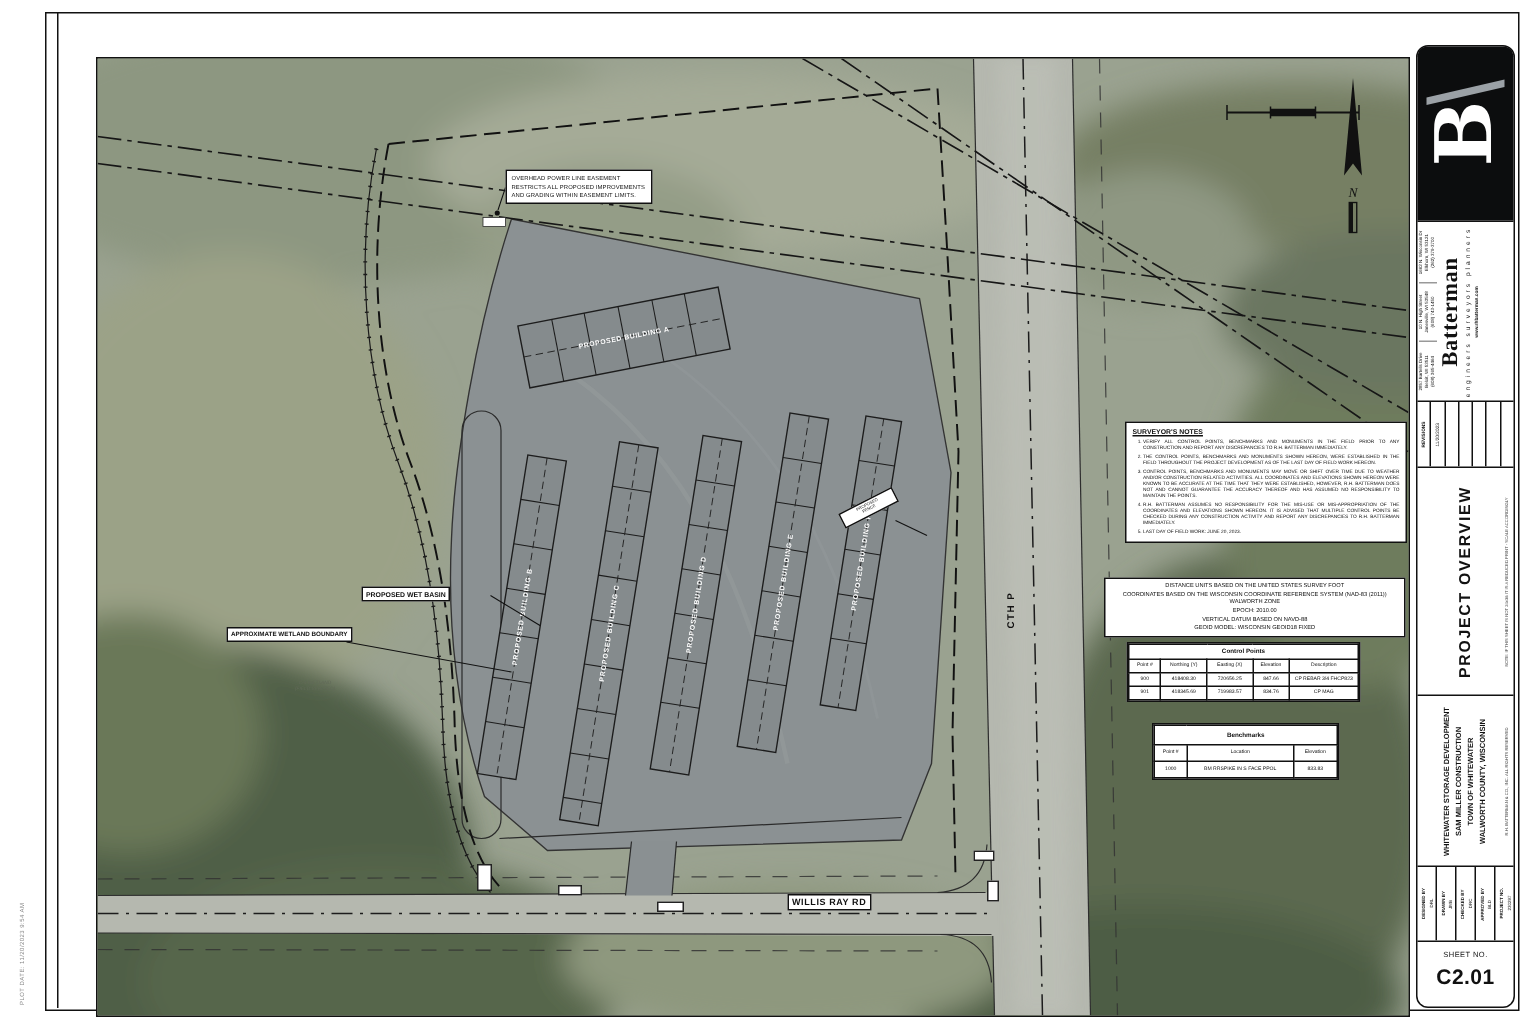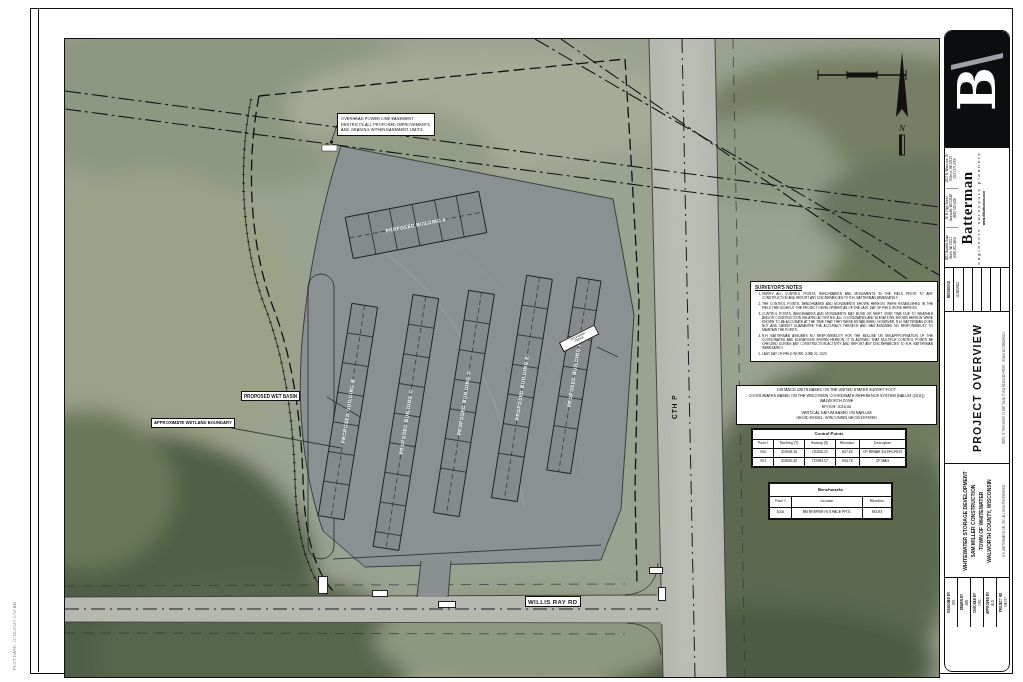--- a/index.html
+++ b/index.html
@@ -440,15 +440,19 @@
       <div class="fieldcell">
         <span class="ftxt" style="font-weight:bold;">APPROVED BY</span>
         <span class="ftxt">BLD</span>
       </div>
       <div class="fieldcell">
         <span class="ftxt" style="font-weight:bold;">PROJECT NO.</span>
         <span class="ftxt">230297</span>
       </div>
     </div>
 
+    <div class="tbsec" style="top:596px;height:44px;">
+      <div class="sheetno-label">SHEET NO.</div>
+      <div class="sheetno">C2.01</div>
+    </div>
   </div>
 
 </div>
 
 </body></html>

